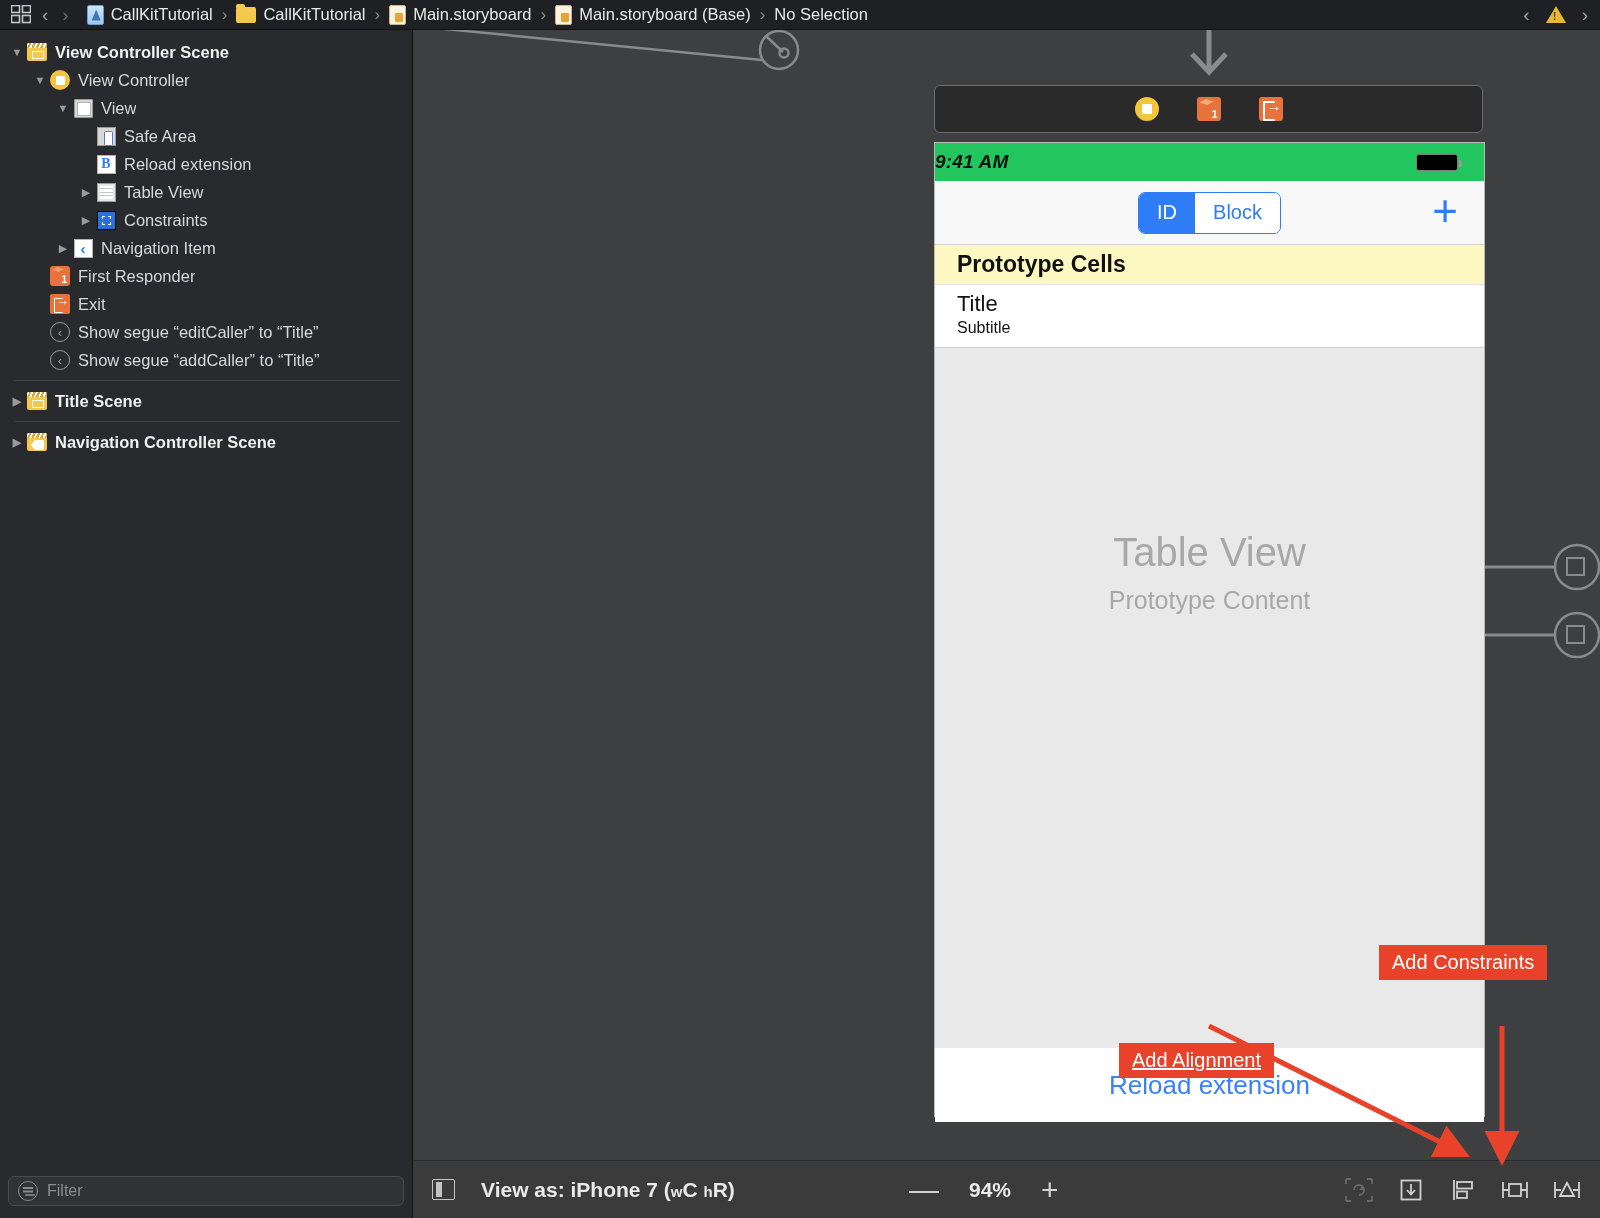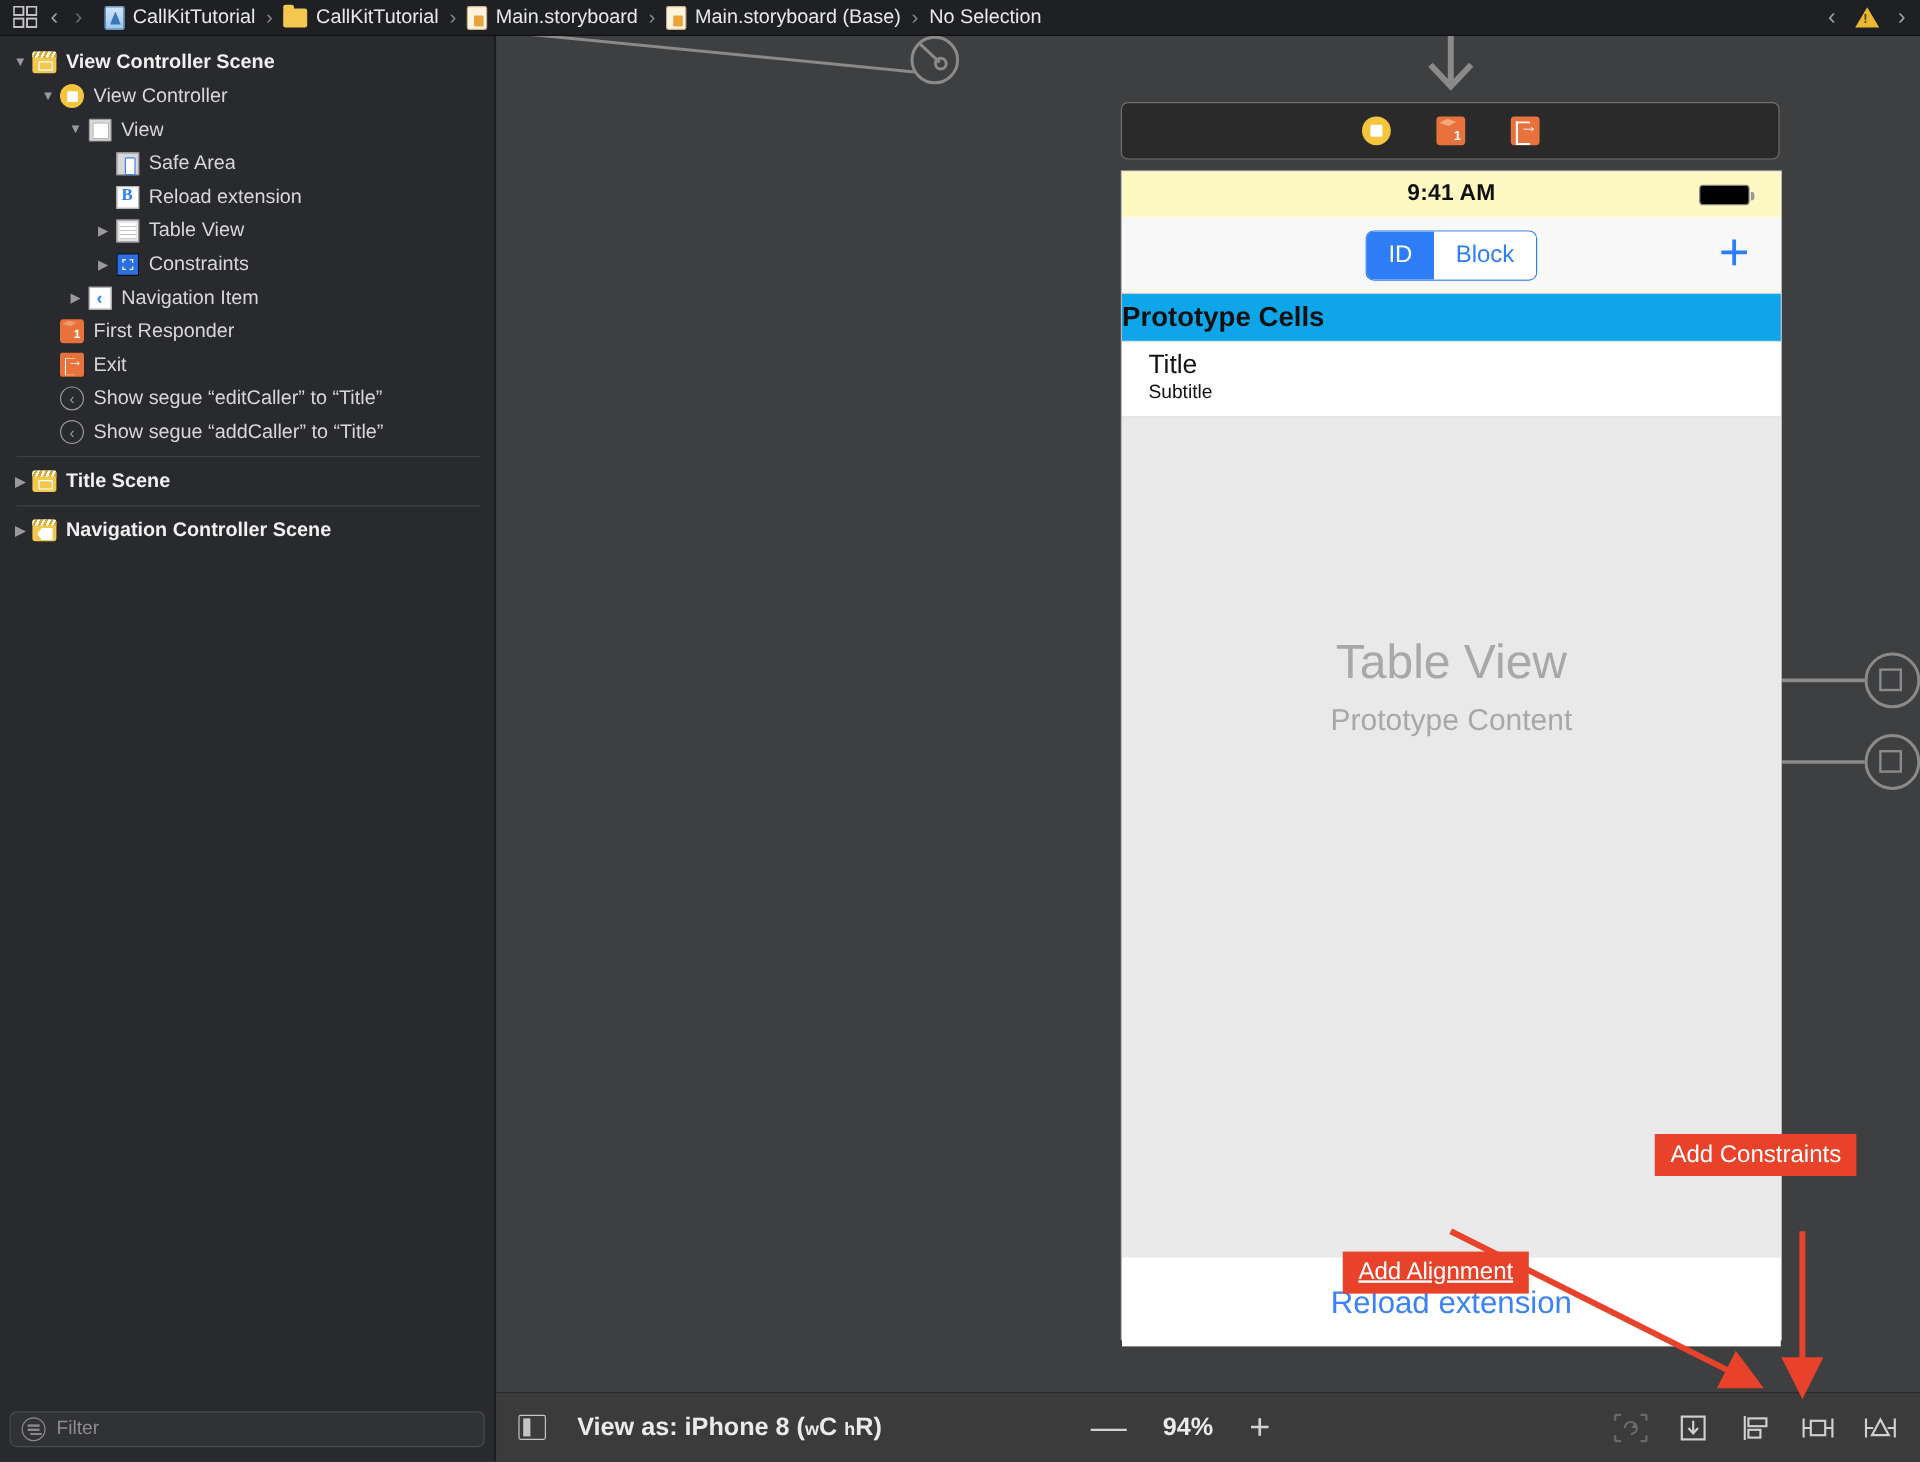--- a/index.html
+++ b/index.html
@@ -125,37 +125,37 @@
      clip-path: polygon(0 60%,45% 0,100% 40%,55% 100%);}
   .dock-exit { width:24px;height:24px;background:#e8723c;border-radius:3px;position:relative;}
   .dock-exit::before{content:"";position:absolute;left:4px;top:4px;width:10px;height:16px;border:2px solid #fff;border-right:none;border-radius:1px;}
   .dock-exit::after{content:"→";position:absolute;right:1px;top:0px;color:#fff;font-size:15px;font-weight:bold;}
 
   
   .device {
     position:absolute; left:521px; top:113px; width: 549px; height: 973px;
     background:#ffffff; box-shadow: 0 0 0 1px #b9b9b9;
   }
-  .statusbar { height: 38px; position:relative; display:flex;align-items:center;justify-content:center;
-     background:#fef9c3; }
+  .statusbar { height: 38px; position:relative; display:flex;align-items:center;
+     background:#22c55e;font-style:italic; }
   .clock { font-size: 19px; font-weight: bold; color:#111; letter-spacing:0.2px;}
   .battery { position:absolute; right:26px; top:11px; width:42px; height:17px;
      border:1.6px solid #7d7d7d; border-radius:3px; background:#000; }
   .battery::after{content:"";position:absolute;right:-5px;top:5px;width:3px;height:7px;background:#9a9a9a;border-radius:0 2px 2px 0;}
 
   .navbar { height: 64px; background:#f8f8f8; position:relative;
      display:flex; align-items:center; justify-content:center; border-bottom:1px solid #d2d2d2;}
   .segmented { display:flex; border:1.6px solid #2f7df6; border-radius:7px; overflow:hidden; height:42px; }
   .seg { display:flex;align-items:center;justify-content:center; font-size:20px; padding: 0 18px;}
   .seg.active { background:#2f7df6; color:#fff; }
   .seg.inactive { background:#fff; color:#2f7df6; }
   .plus-btn { position:absolute; right: 26px; color:#2f7df6; font-size: 44px; font-weight: 300; line-height: 1; top: 8px;}
 
-  .section-hdr { height: 40px; background:#0ea5e9; display:flex; align-items:center;
-     font-size:23px; font-weight:bold; color:#111; border-bottom:1px solid #e2e2e2;}
+  .section-hdr { height: 40px; background:#fef9c3; display:flex; align-items:center;
+     padding-left: 22px; font-size:23px; font-weight:bold; color:#111; border-bottom:1px solid #e2e2e2;}
   .proto-cell { background:#fff; padding: 6px 0 10px 22px; border-bottom:1px solid #d4d4d4;}
   .cell-title { font-size:22px; color:#111; }
   .cell-sub { font-size:16px; color:#111; margin-top: 2px;}
 
   .tv-body { background:#e9e9e9; position:relative; height: 700px; }
   .tv-center { position:absolute; top: 182px; left:0; right:0; text-align:center; }
   .tv-title { font-size: 40px; color:#a8a8a8; font-weight:500; }
   .tv-sub { font-size: 25px; color:#a8a8a8; margin-top: 11px;}
 
   .bottom-bar { background:#fff; height: 74px; display:flex; align-items:center; justify-content:center;}
@@ -412,21 +412,21 @@
     <line x1="1209" y1="1026" x2="1452" y2="1148" stroke="#e8422a" stroke-width="5" marker-end="url(#ah)"></line>
     <line x1="1502" y1="1026" x2="1502" y2="1146" stroke="#e8422a" stroke-width="5" marker-end="url(#ah)"></line>
   </svg>
 
   <div class="badge" style="left:1119px; top:1043px;text-decoration:underline;">Add Alignment</div>
   <div class="badge" style="left:1379px; top:945px;">Add Constraints</div>
 
   <div class="botbar">
     <span class="panel-toggle"></span>
     <span class="viewas">
-      <span>View as: iPhone 8 (</span><span class="sub">w</span><span>C</span><span>&nbsp;</span><span class="sub">h</span><span>R)</span>
+      <span>View as: iPhone 7 (</span><span class="sub">w</span><span>C</span><span>&nbsp;</span><span class="sub">h</span><span>R)</span>
     </span>
 
     <div class="zoomgrp">
       <span class="zbtn">—</span>
       <span class="zval">94%</span>
       <span class="zbtn">+</span>
     </div>
 
     <div class="ibgrp">
       <span class="ibtn">

